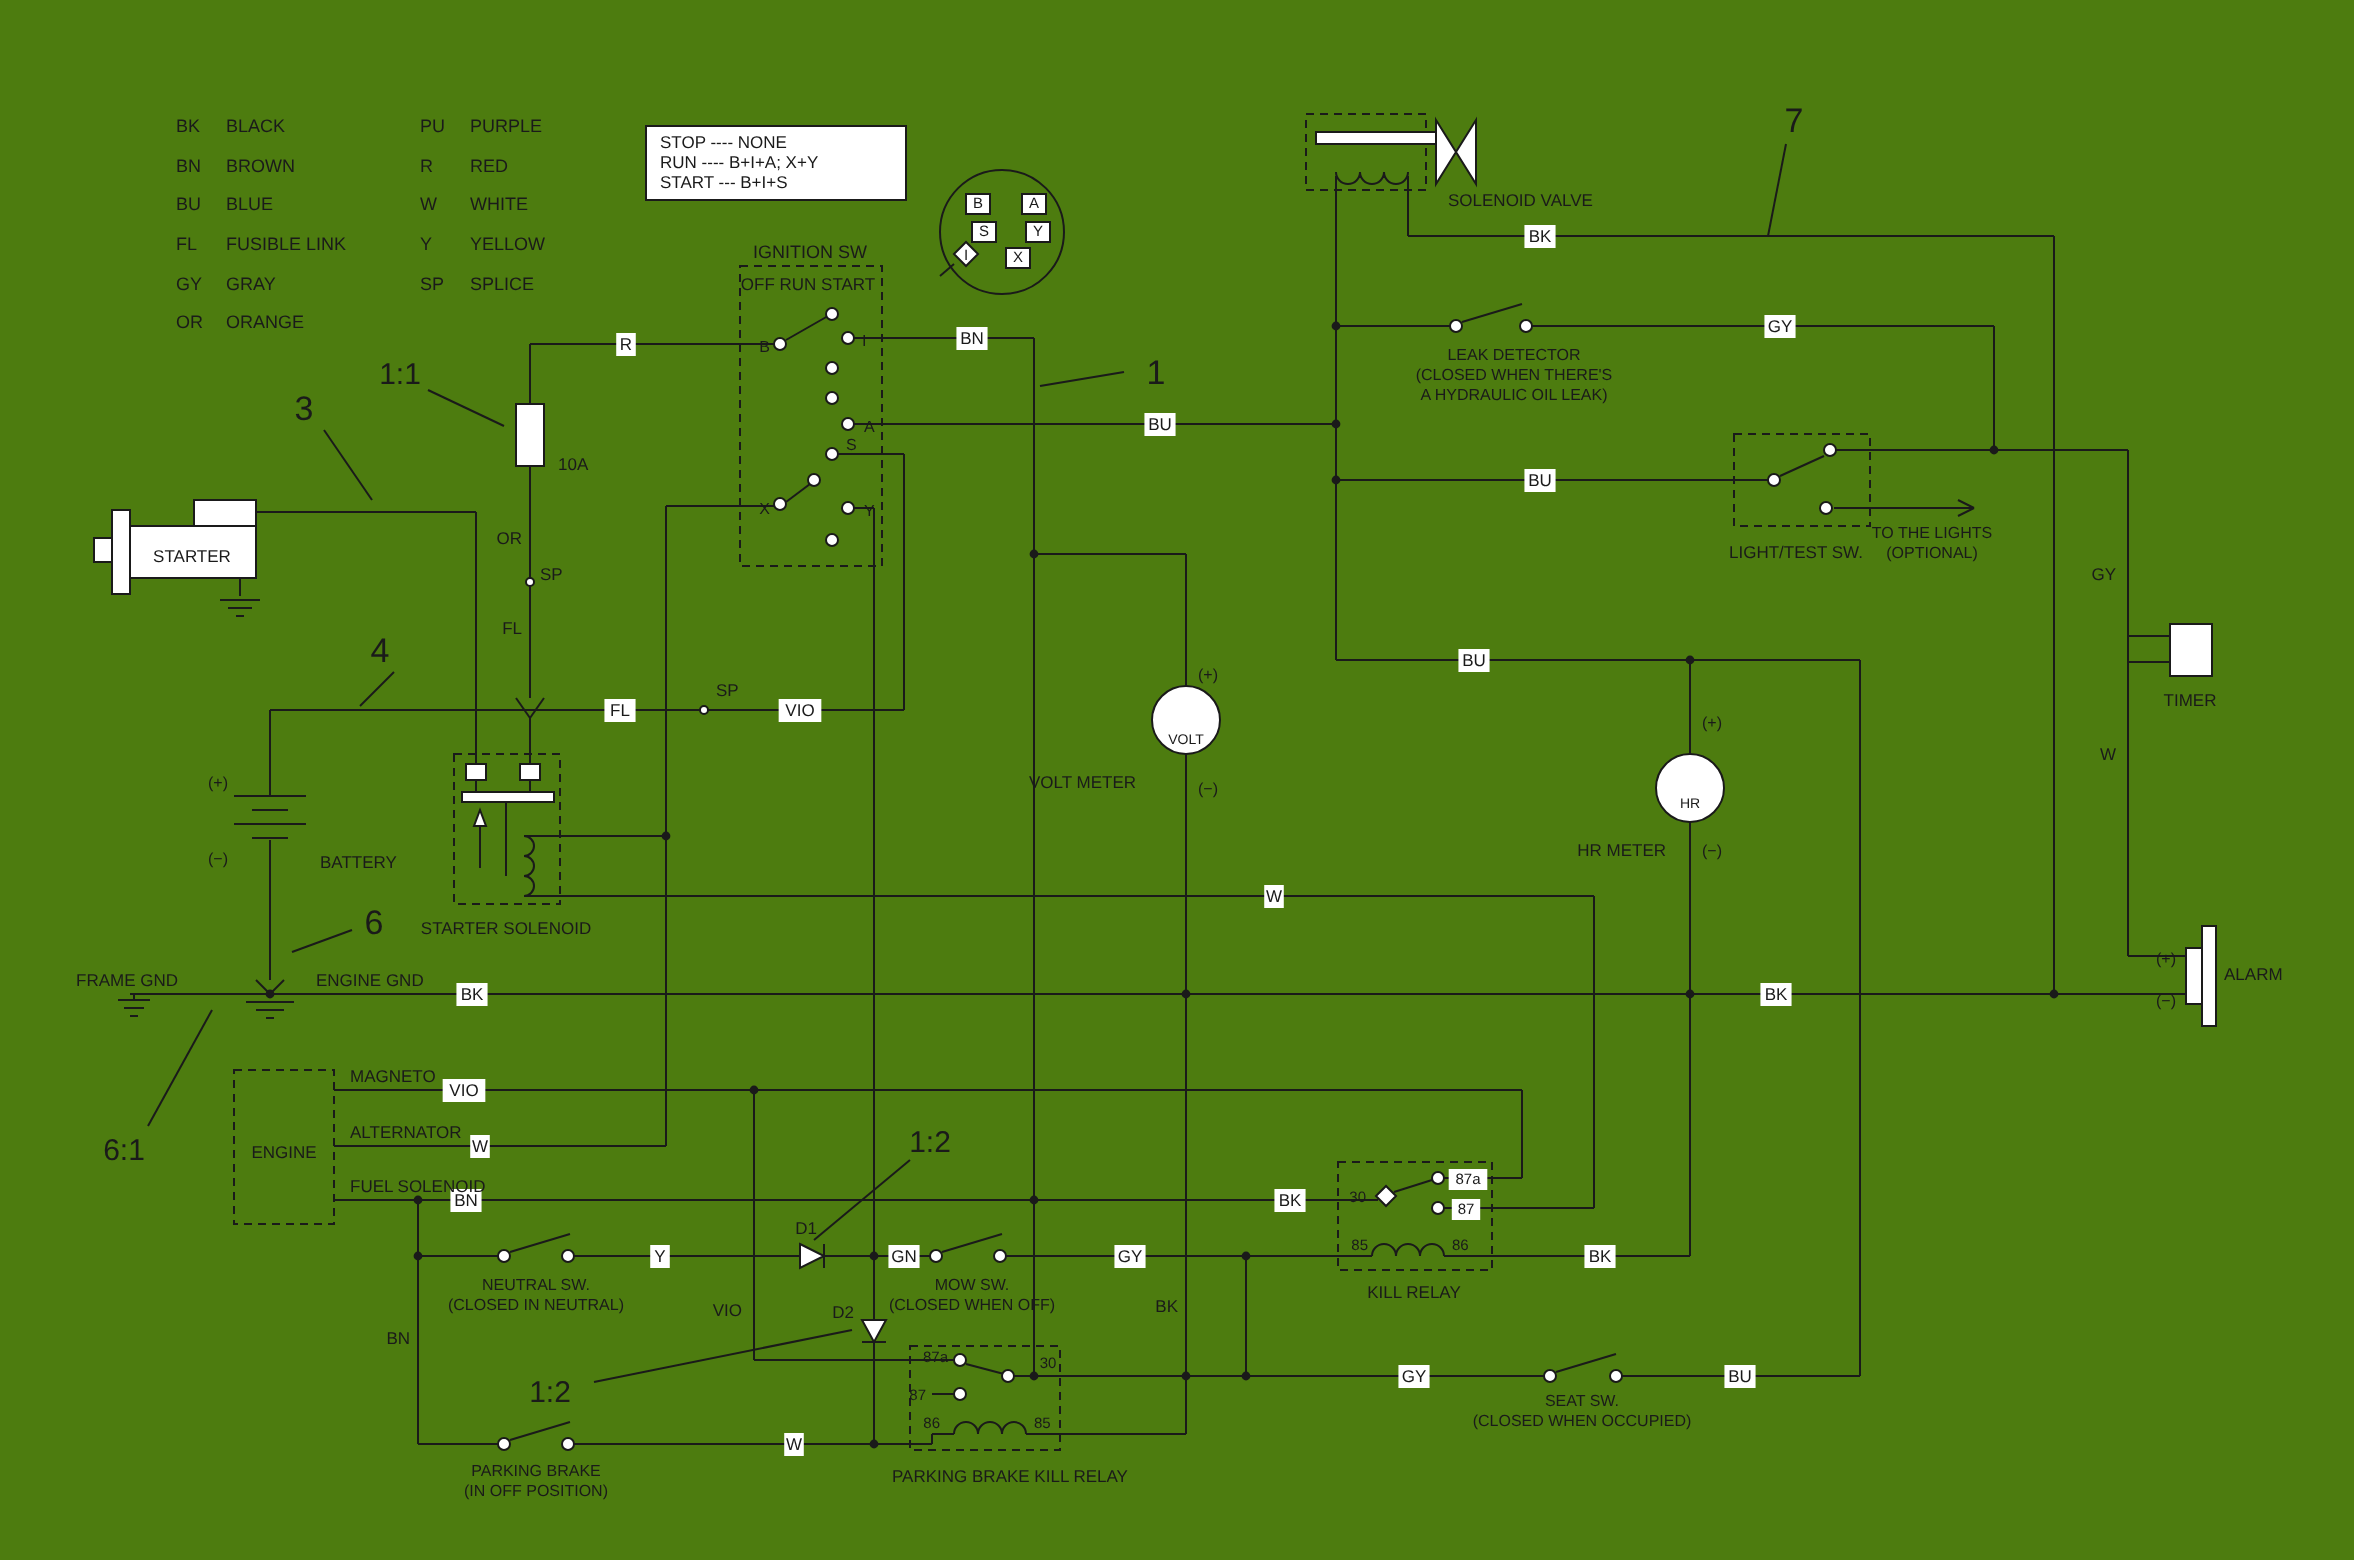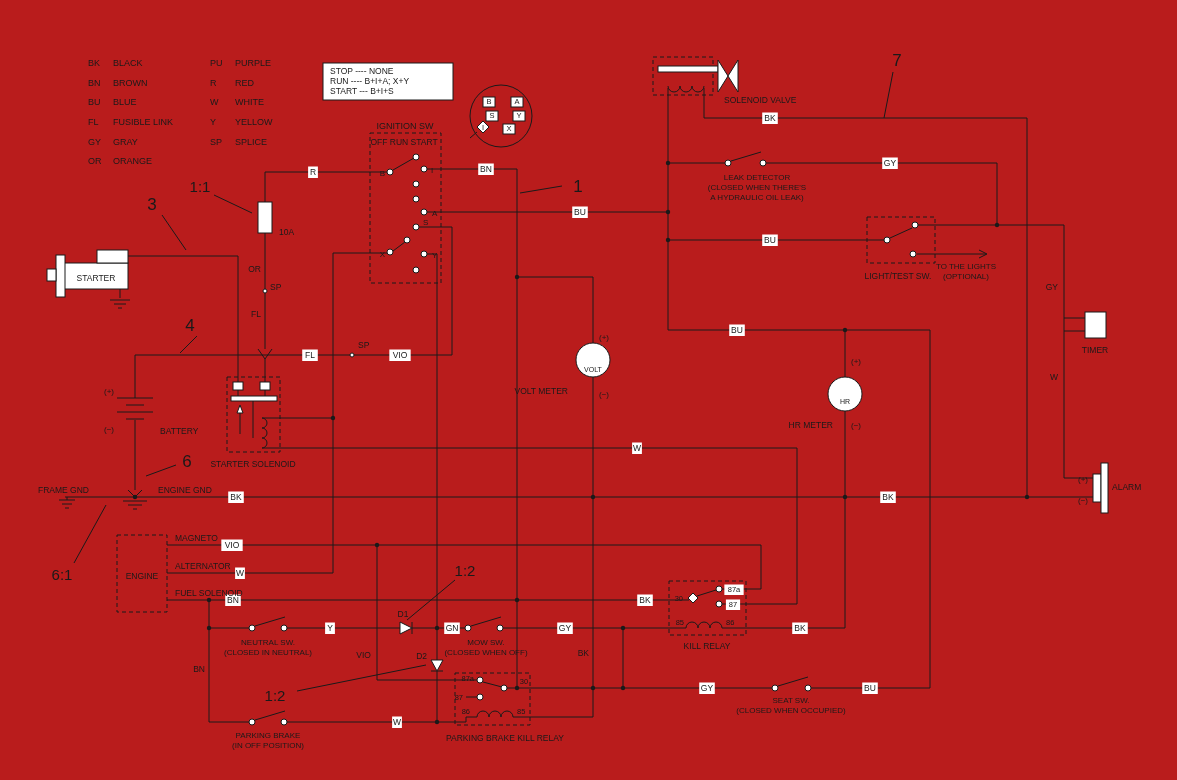--- a/index.html
+++ b/index.html
@@ -1,16 +1,16 @@
 <!DOCTYPE html>
 <html><head>
 <meta charset="utf-8">
 <style>
   html,body{margin:0;padding:0;background:#fff;}
-  .stage{width:1177px;height:780px;position:relative;background:#b91c1c;overflow:hidden;}
+  .stage{width:1177px;height:780px;position:relative;background:#4d7c0f;overflow:hidden;}
   svg{display:block;}
   text{font-family:"Liberation Sans","DejaVu Sans",sans-serif;fill:#1a1a1a;}
 </style>
 </head>
 <body>
 
 <div class="stage">
   <svg id="schematic" width="1177" height="780" viewBox="0 0 1177 780">
       <rect x="370" y="133" width="71" height="150" fill="none" stroke="#1a1a1a" stroke-width="1" stroke-dasharray="4,3"></rect>
       <rect x="227" y="377" width="53" height="75" fill="none" stroke="#1a1a1a" stroke-width="1" stroke-dasharray="4,3"></rect>

